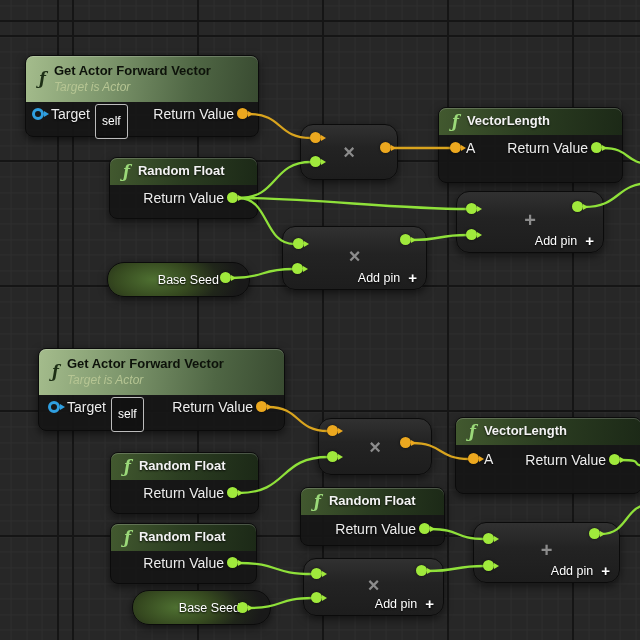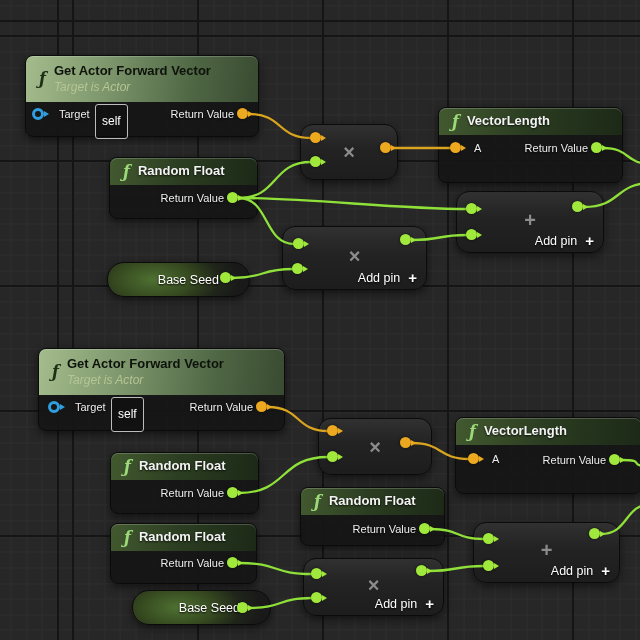--- a/index.html
+++ b/index.html
@@ -39,22 +39,22 @@
   .var-label{position:absolute;right:30px;top:50%;transform:translateY(-50%);
        color:#fff;font-size:12.5px;text-shadow:0 1px 2px #000;white-space:nowrap;}
   .pin{position:absolute;z-index:30;width:11px;height:11px;border-radius:50%;}
   .pin::after{content:"";position:absolute;left:11px;top:2.5px;width:0;height:0;
        border-top:3px solid transparent;border-bottom:3px solid transparent;
        border-left:5px solid currentColor;}
   .pin.green{background:#a0e93c;color:#a0e93c;box-shadow:0 0 3px rgba(0,0,0,0.6);}
   .pin.yellow{background:#eca81f;color:#eca81f;box-shadow:0 0 3px rgba(0,0,0,0.6);}
   .pin.blue{width:6px;height:6px;border:3px solid #2f9fe0;background:transparent;color:#2f9fe0;}
   .pin.blue::after{left:9px;top:0px;}
-  .pin-label{position:absolute;z-index:25;color:#ededed;font-size:11px;line-height:16px;
-       text-shadow:0 1px 2px rgba(0,0,0,0.85);white-space:nowrap;margin-left:8px;}
+  .pin-label{position:absolute;z-index:25;color:#ededed;font-size:14px;line-height:16px;
+       text-shadow:0 1px 2px rgba(0,0,0,0.85);white-space:nowrap;}
   .literal{position:absolute;z-index:25;border:1px solid #bcbcbc;border-radius:3px;
        color:#fff;font-size:12px;line-height:17px;padding:8px 6px;background:rgba(8,8,8,0.35);}
   #wires{position:absolute;left:0;top:0;z-index:20;pointer-events:none;}
 </style>
 </head>
 <body>
 
 <div id="canvas">
     <div class="node fn" style="left: 25px; top: 55px; width: 232px; height: 80px;">
       <div class="fn-header light" style="height: 46px;">

